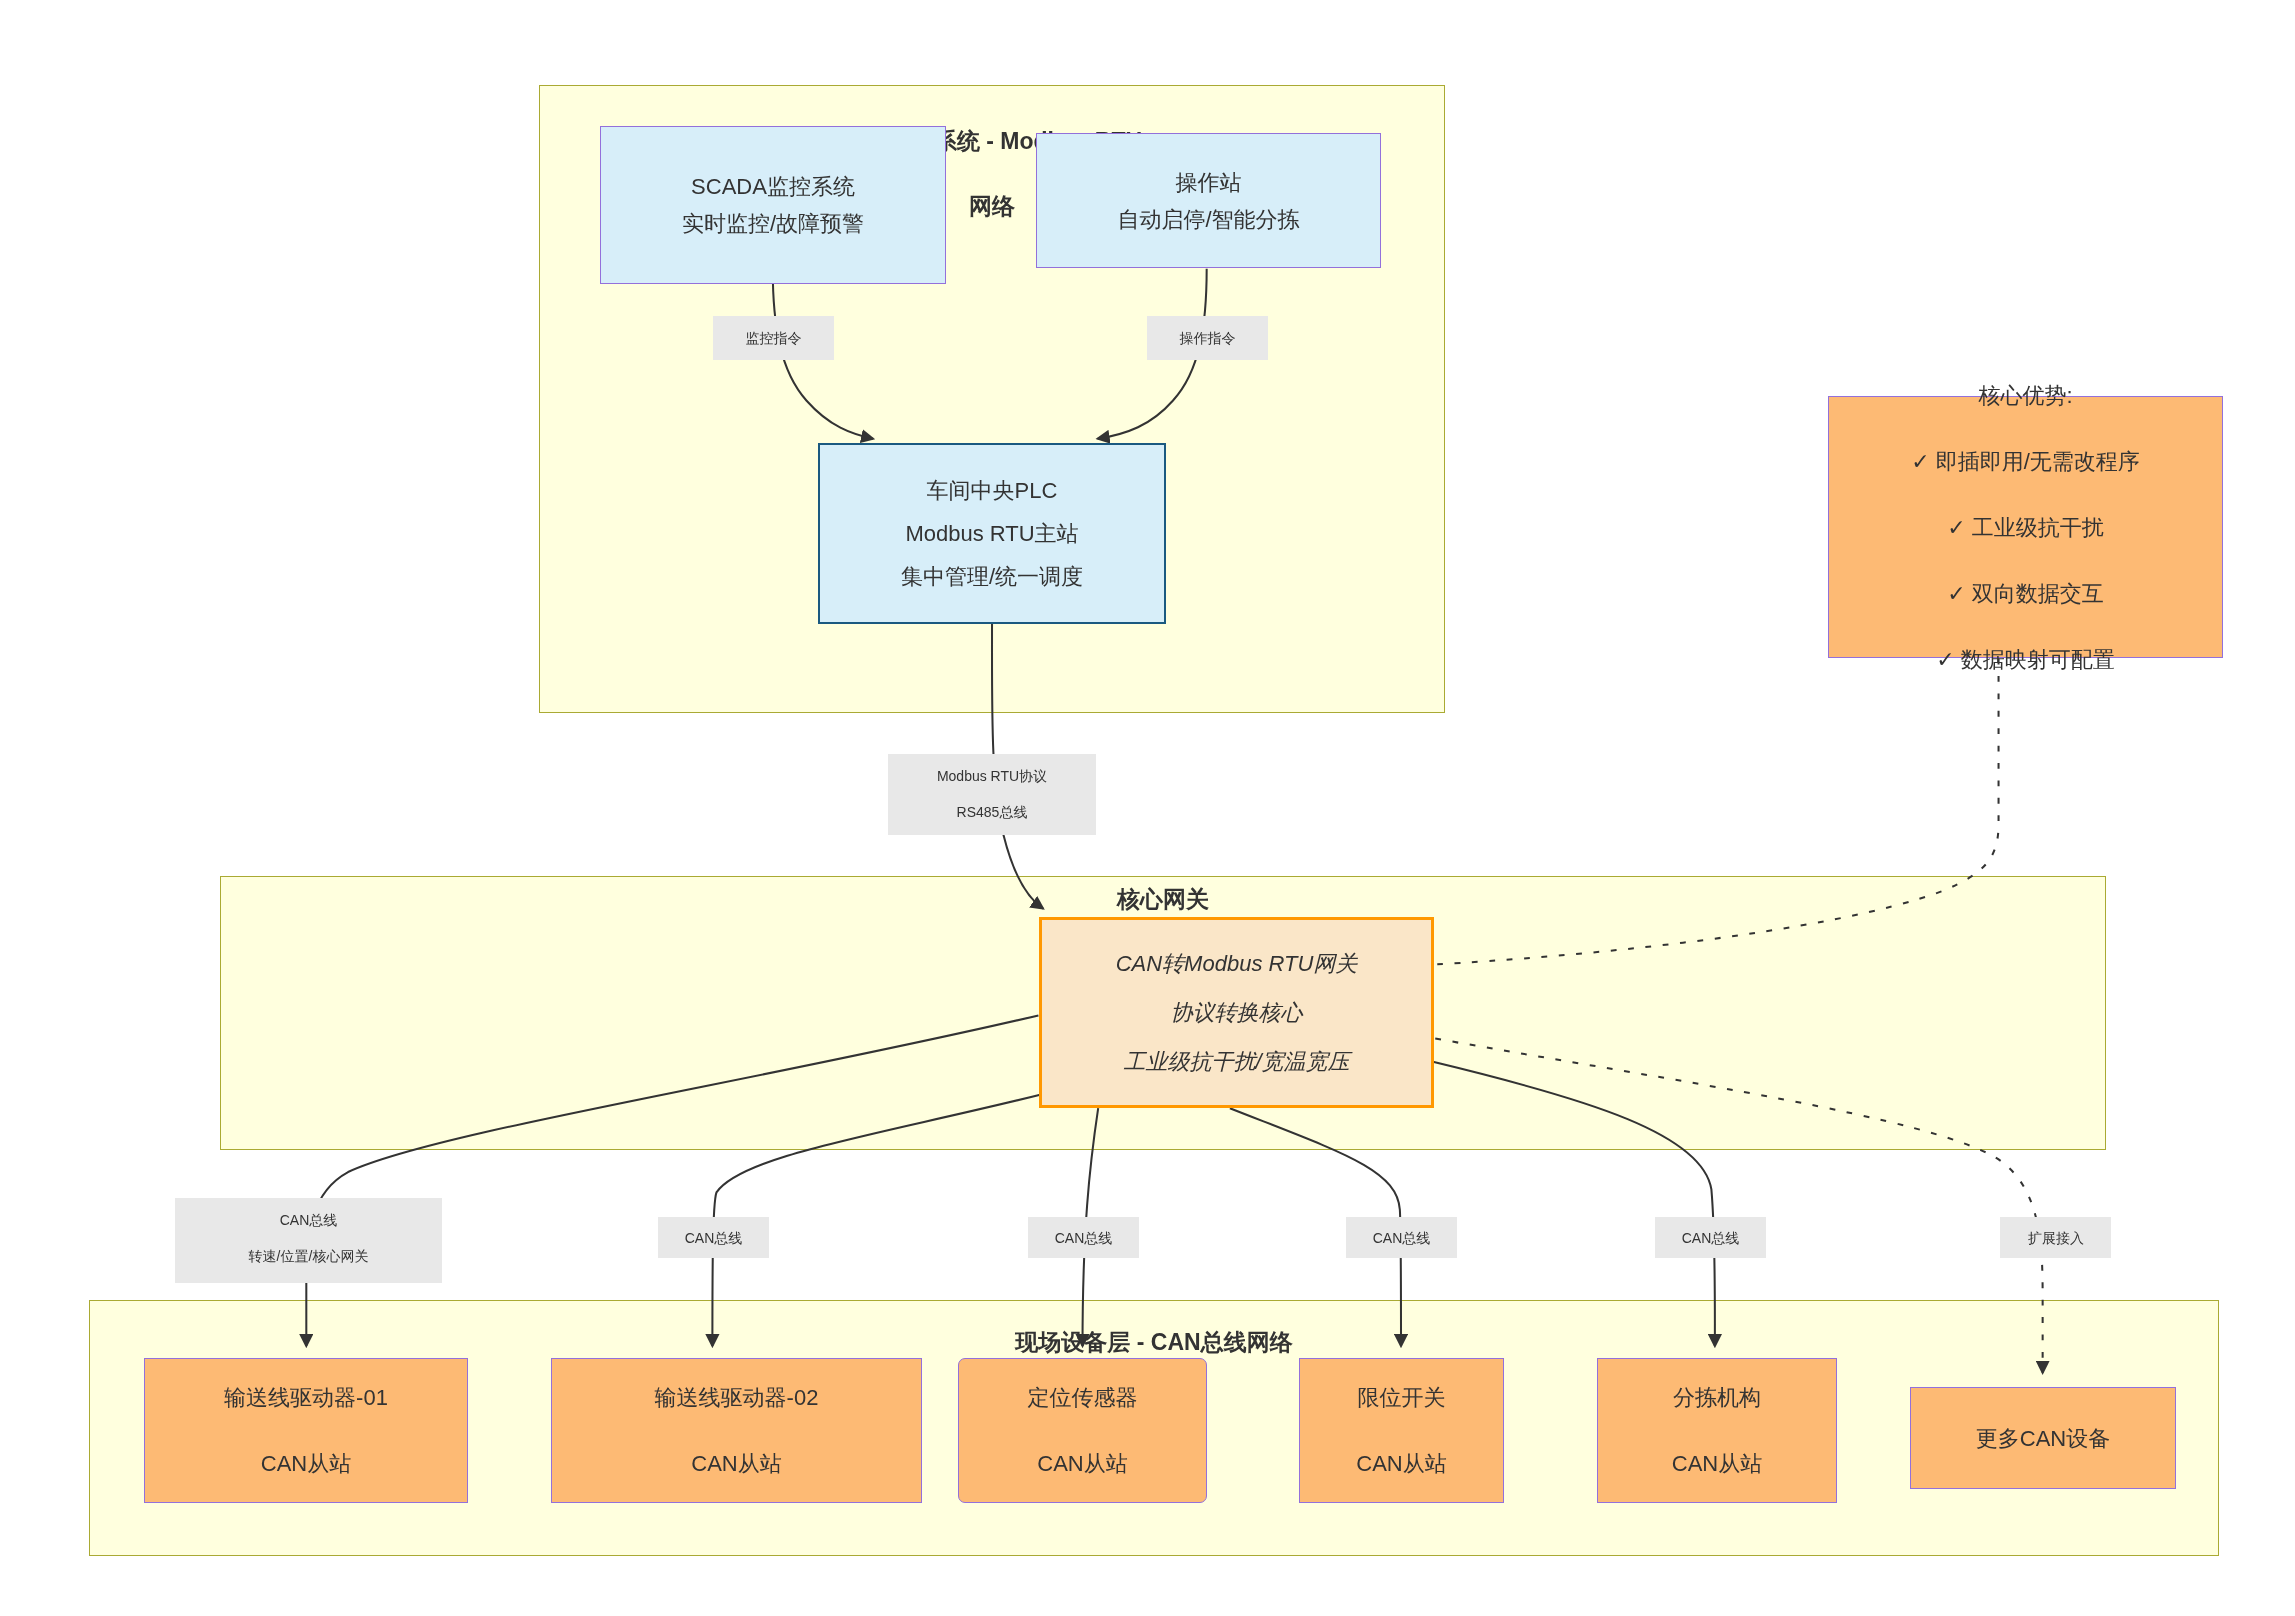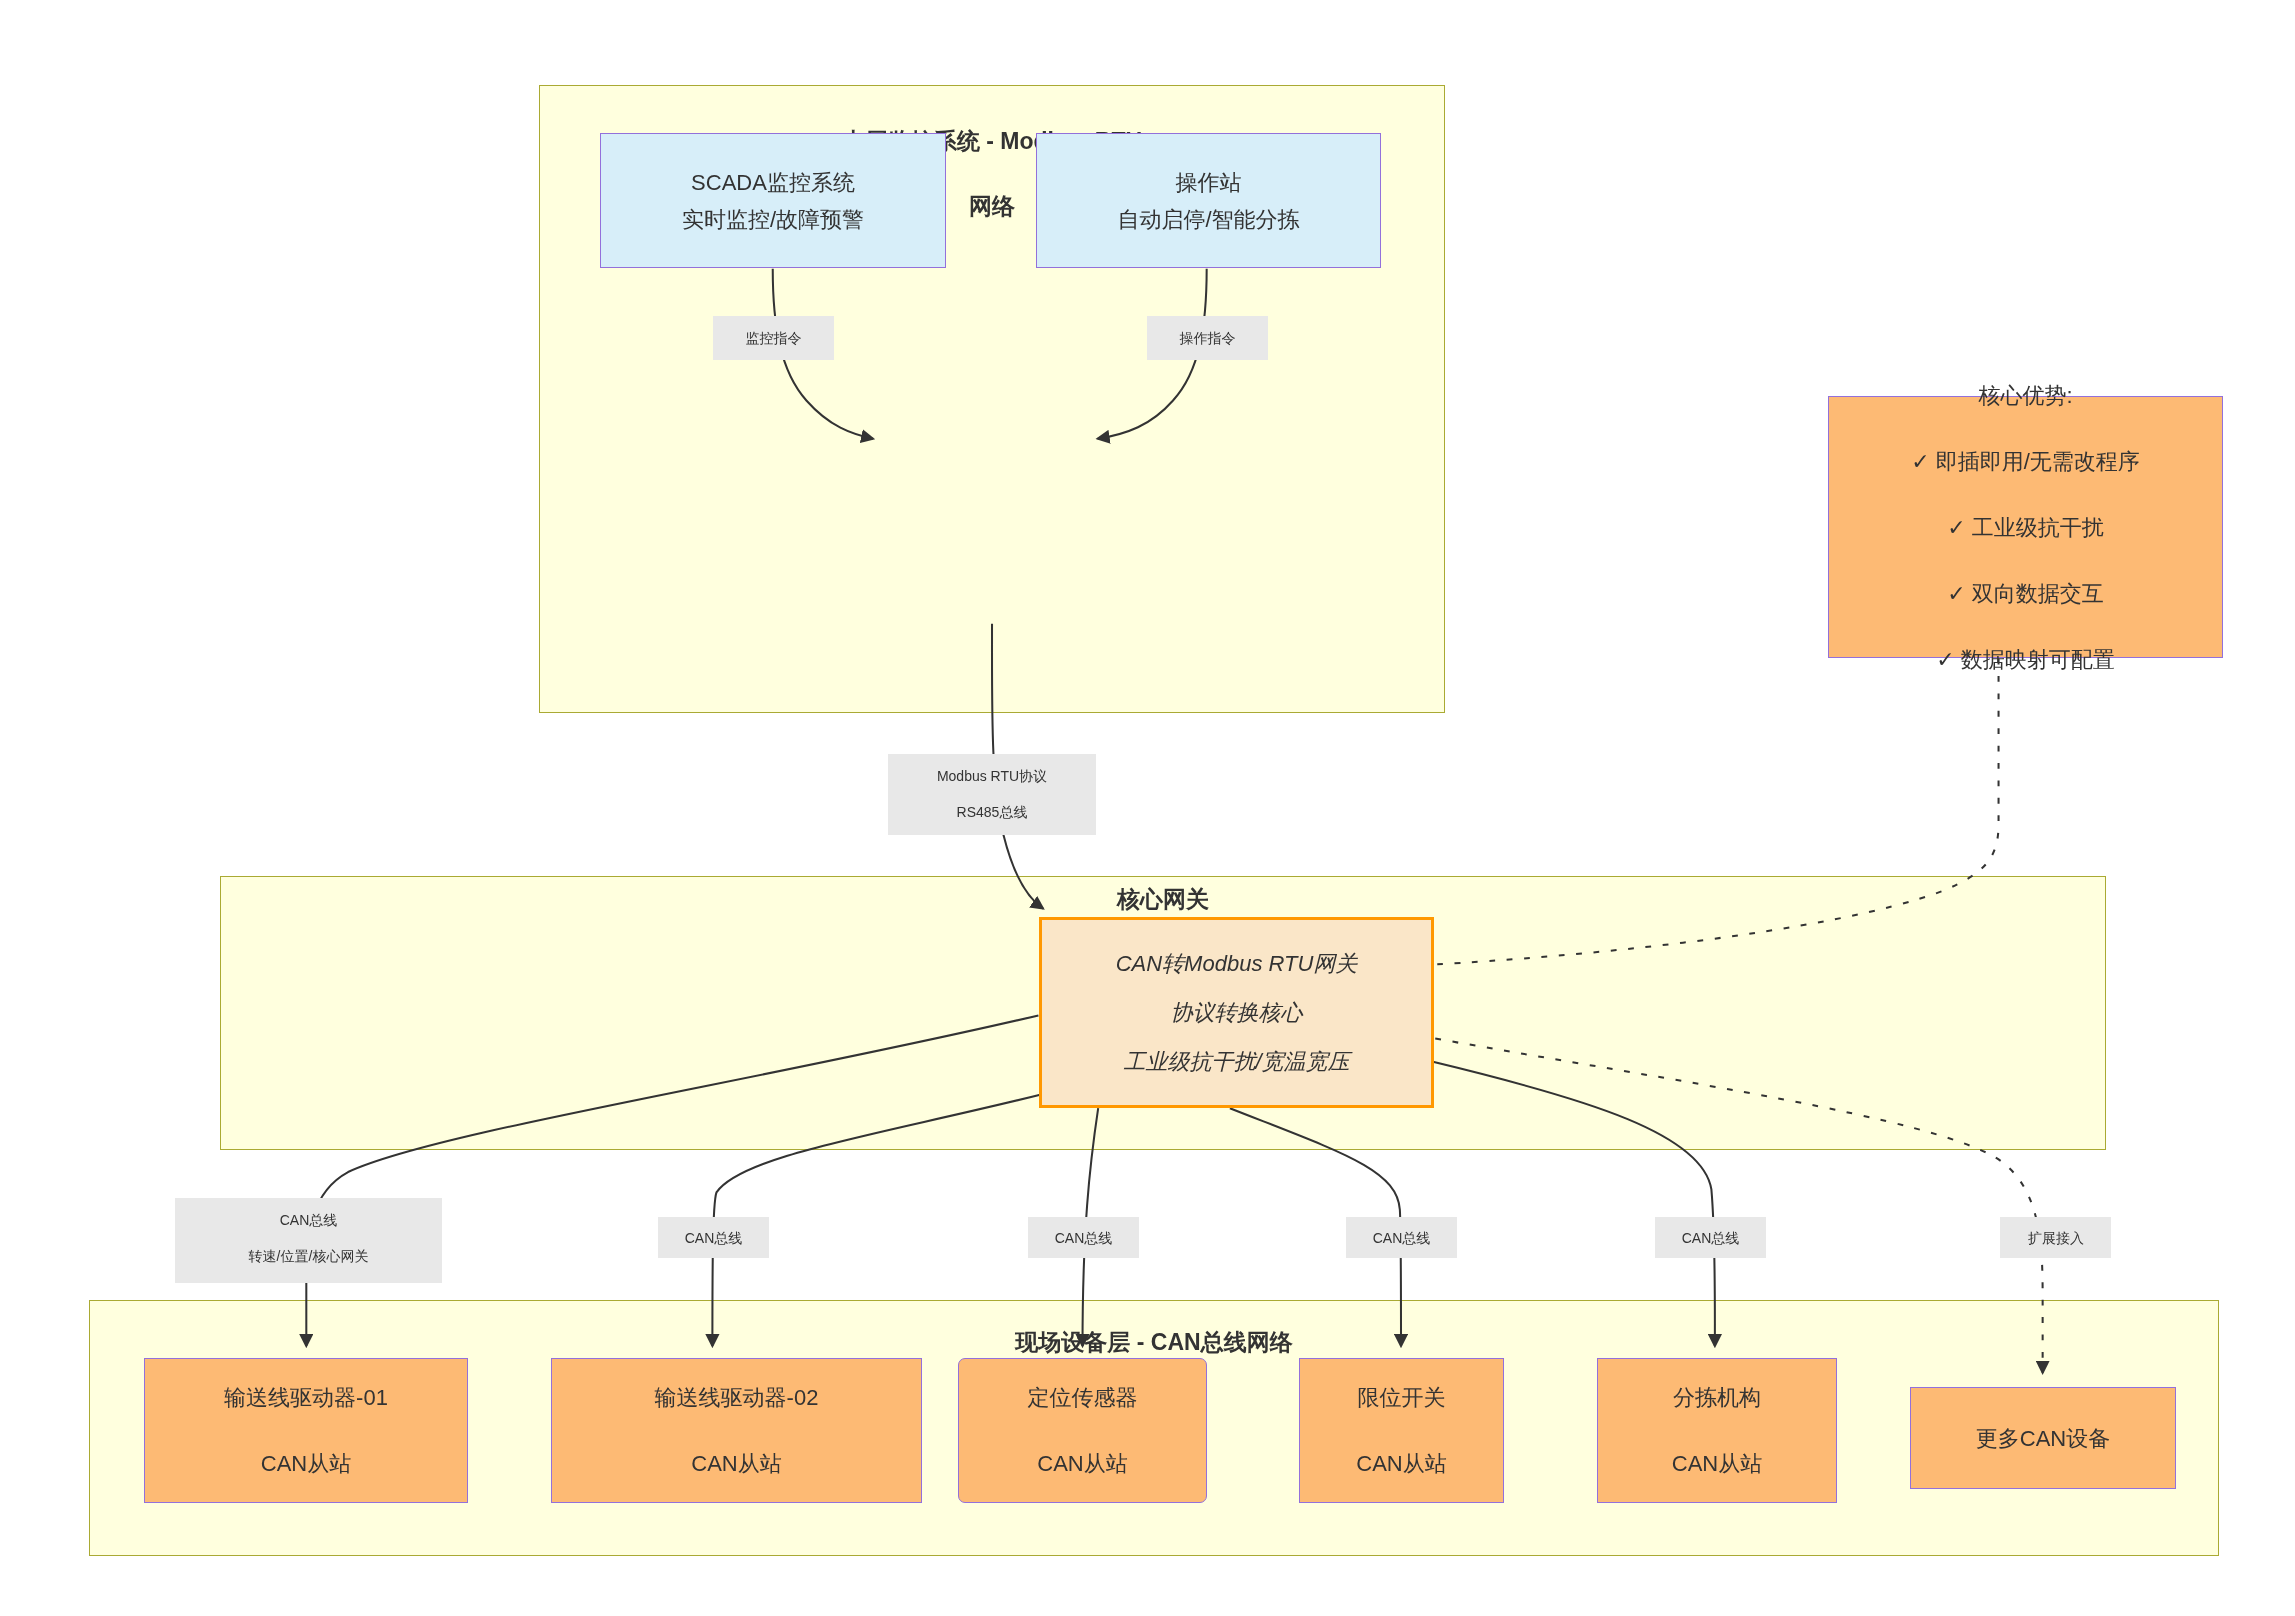--- a/index.html
+++ b/index.html
@@ -88,27 +88,32 @@
     </g>
   </svg>
 
   <div class="cluster-title" style="left:539px; top:92px; width:906px;">
     <div>上层监控系统 - Modbus RTU</div>
     <div>网络</div>
   </div>
   <div class="cluster-title" style="left:220px; top:883px; width:1886px;">核心网关</div>
   <div class="cluster-title" style="left:89px; top:1326px; width:2130px;">现场设备层 - CAN总线网络</div>
 
-  <div class="node node-blue lh64" style="left:600px; top:133px; width:346px; height:135px;">
+  <div class="node node-blue lh64" style="left:600px; top:126px; width:346px; height:158px;">
     <div>SCADA监控系统</div>
     <div>实时监控/故障预警</div>
   </div>
   <div class="node node-blue lh64" style="left:1036px; top:133px; width:345px; height:135px;">
     <div>操作站</div>
     <div>自动启停/智能分拣</div>
+  </div>
+  <div class="node node-plc lh74" style="left:818px; top:443px; width:348px; height:181px;">
+    <div>车间中央PLC</div>
+    <div>Modbus RTU主站</div>
+    <div>集中管理/统一调度</div>
   </div>
 
   <div class="node node-lav lh78" style="left:1828px; top:396px; width:395px; height:262px;">
     <div>核心优势:</div>
     <div>✓ 即插即用/无需改程序</div>
     <div>✓ 工业级抗干扰</div>
     <div>✓ 双向数据交互</div>
     <div>✓ 数据映射可配置</div>
   </div>
 

